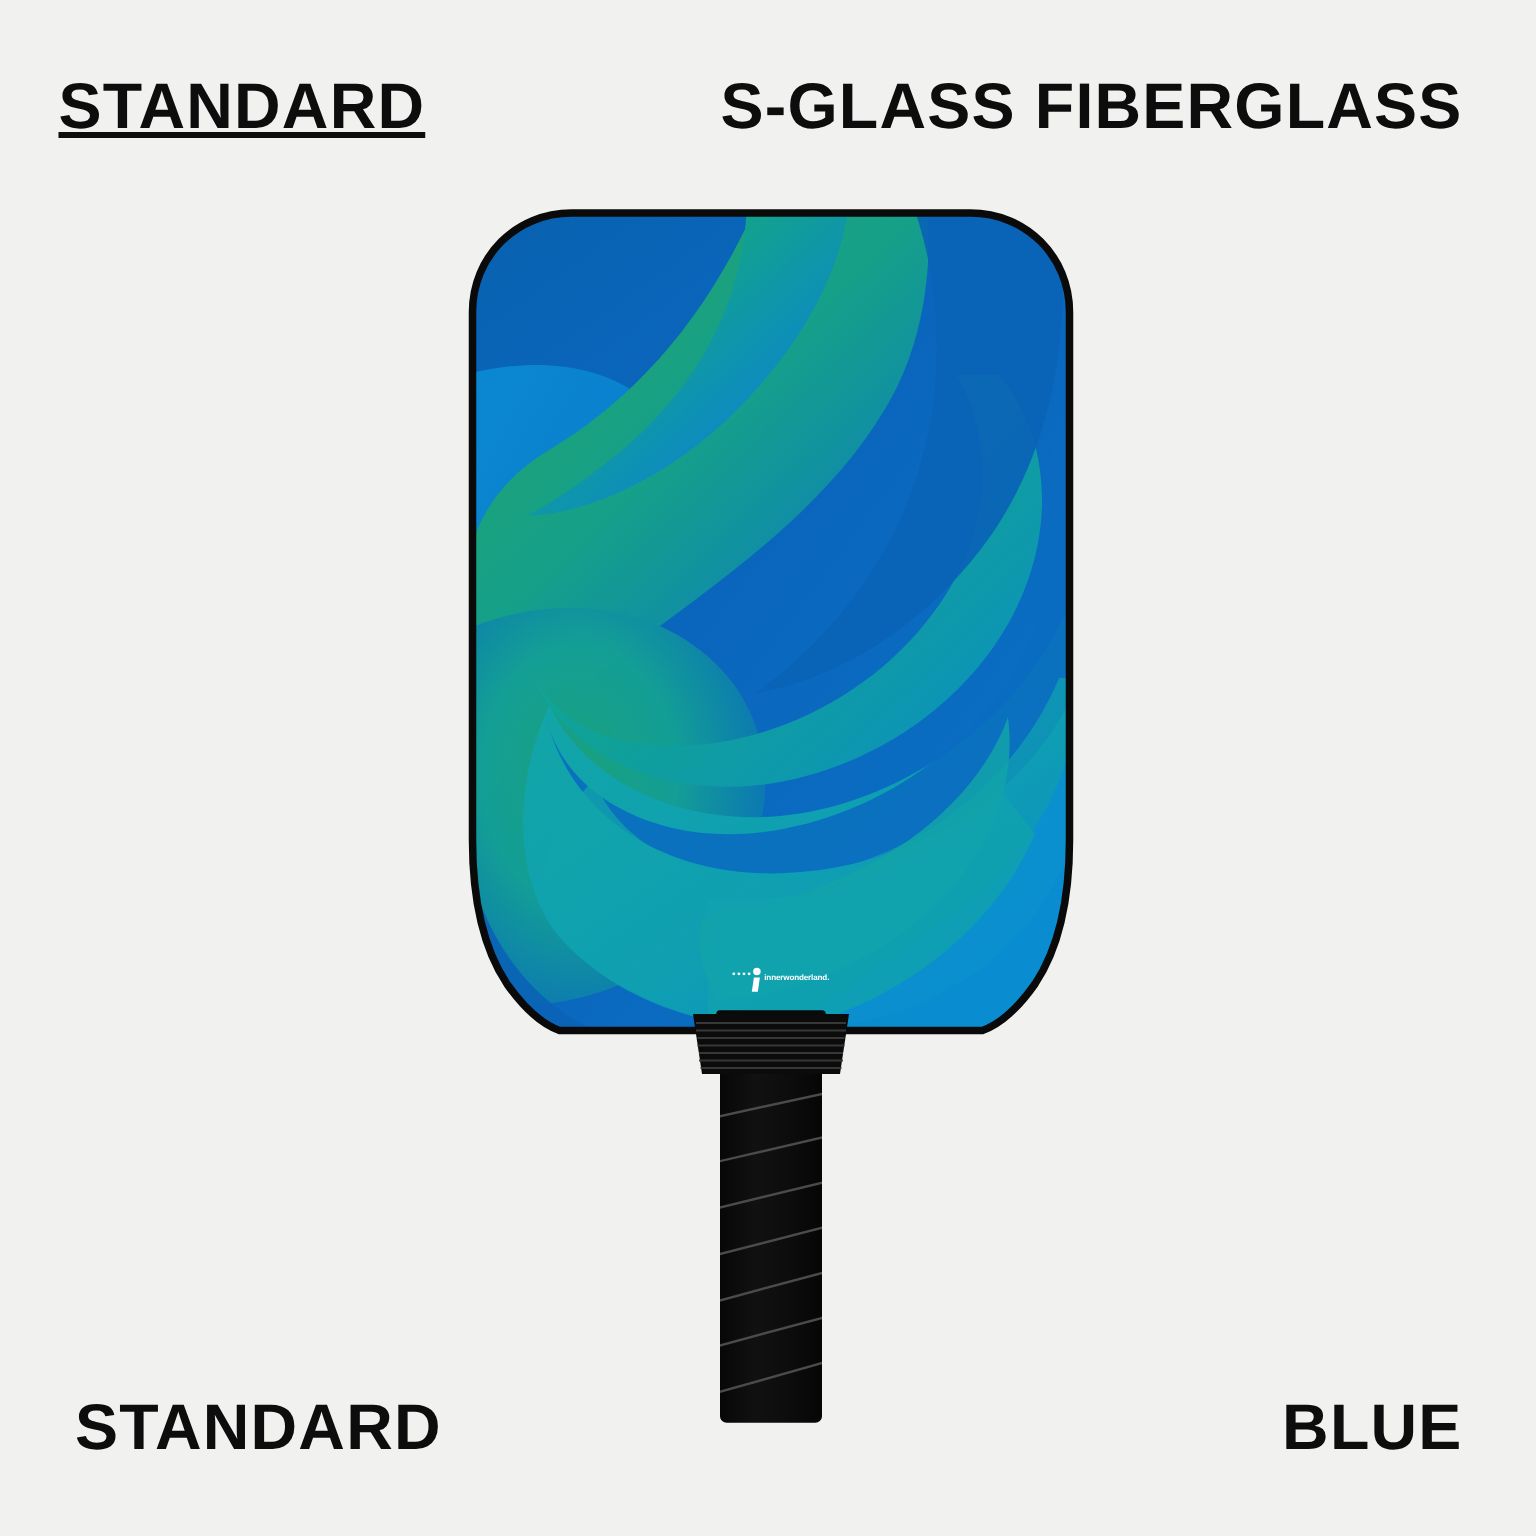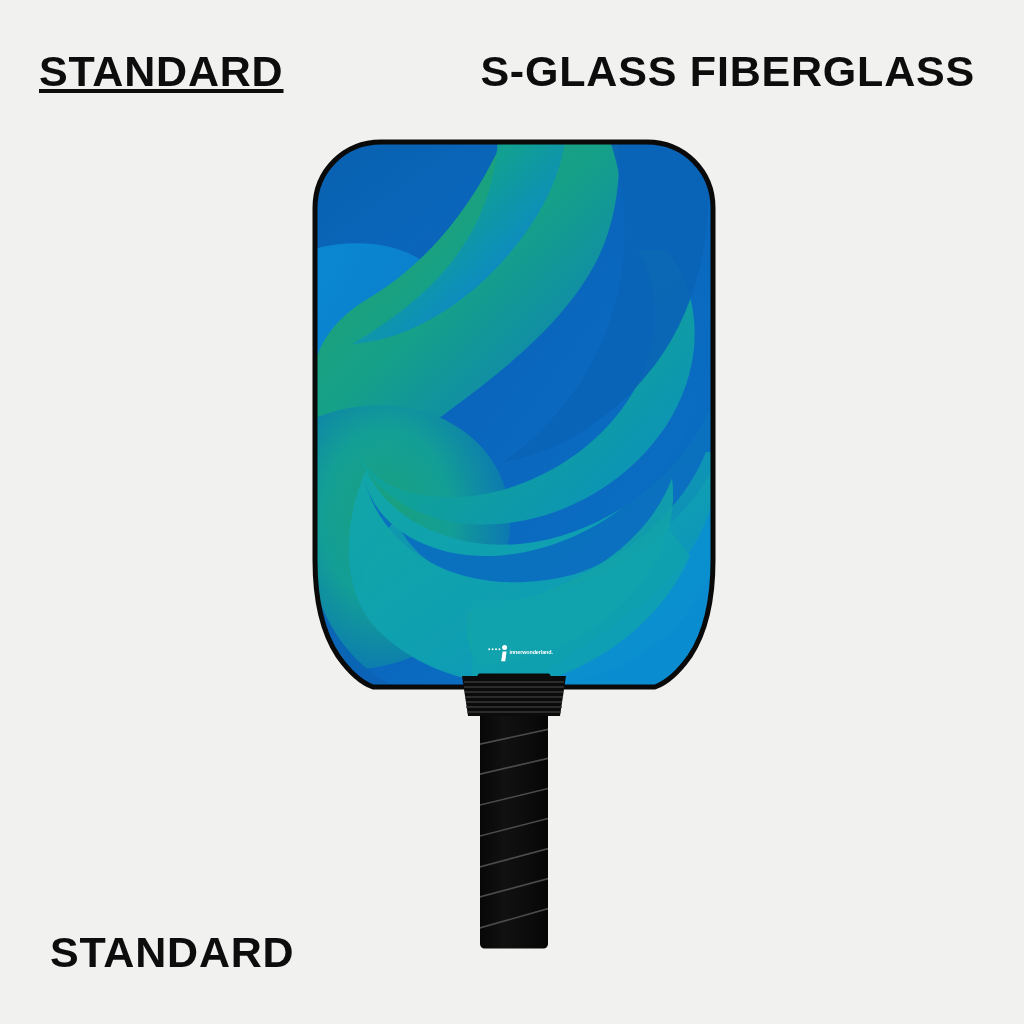--- a/index.html
+++ b/index.html
@@ -74,20 +74,21 @@
 <body>
 
 <div id="stage" style="background: rgb(241, 241, 239);">
 
   <div class="corner-label" id="label-top-left" style="color: rgb(13, 13, 13);">STANDARD</div>
 
   <div class="corner-label" id="label-top-right" style="color: rgb(13, 13, 13);">S-GLASS FIBERGLASS</div>
 
   <div class="corner-label" id="label-bottom-left" style="color: rgb(13, 13, 13);">STANDARD</div>
 
+  <div class="corner-label" id="label-bottom-right" style="color: rgb(13, 13, 13);">BLUE</div>
 
   <div id="paddle-wrap">
     <svg id="paddle-svg" viewBox="0 0 1024 1024" xmlns="http://www.w3.org/2000/svg">
       <defs>
 
         <clipPath id="faceClip">
           <path d="M 381,142
                    L 647,142
                    C 684,142 713,171 713,208
                    L 713,560

